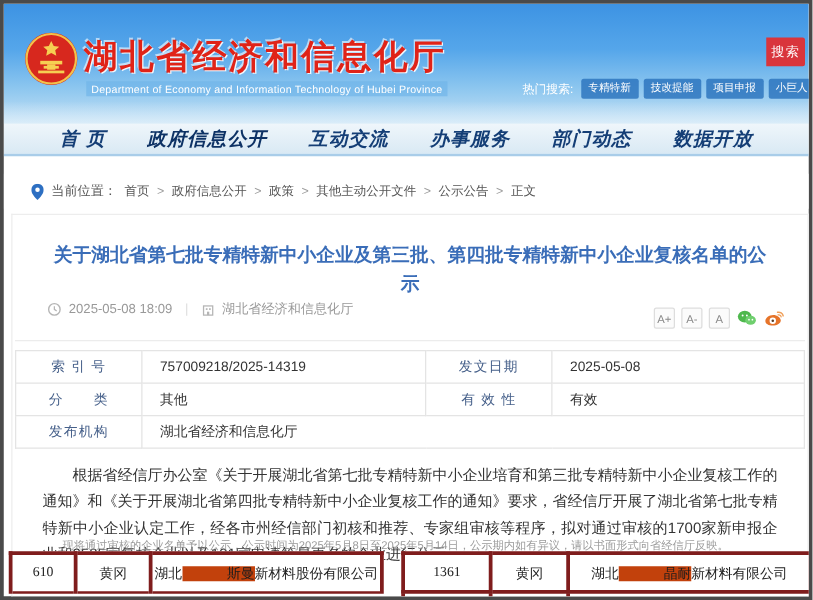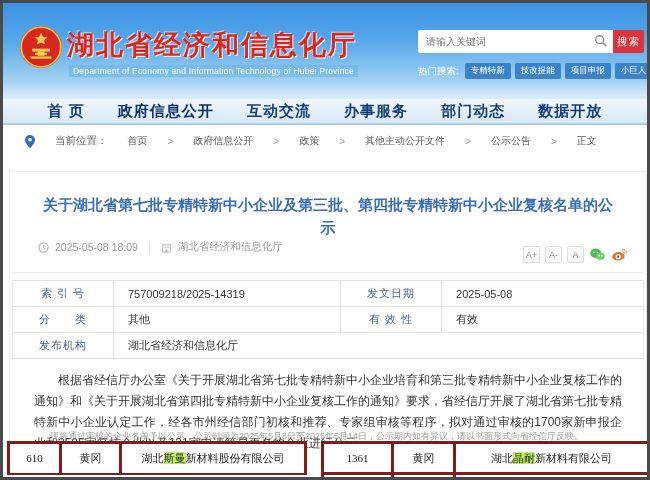--- a/index.html
+++ b/index.html
@@ -47,28 +47,28 @@
   .hot-label { font-size:9.5px; color:#fff; margin-right:2px; white-space:nowrap; }
   .hot-tag {
     font-size:8.5px; color:#fff; background:rgba(46,118,190,.85);
     padding:2px 6px; border-radius:2px; white-space:nowrap; cursor:pointer;
   }
   
   .nav {
     position:absolute; left:0; top:96px; width:100%; height:26px;
     background:linear-gradient(180deg,#eff6fb 0%,#d9e9f4 100%);
     border-bottom:2px solid #a9cde9;
-    display:flex; align-items:center; justify-content:space-around; padding:0 28px;
+    display:flex; align-items:center; justify-content:space-around; padding:0 28px;font-style:italic;
   }
   .nav-item { font-size:15px; color:#143e76; font-weight:600; cursor:pointer; letter-spacing:1px; }
   .nav-item.active { font-weight:800; color:#0d3265; }
   
   .crumb {
-    position:absolute; left:0; top:124px; width:100%; height:28px;
-    display:flex; align-items:center; padding-left:22px; gap:20px; background:#fff;
+    position:absolute; left:0; top:136px; width:100%; height:28px;
+    display:flex; align-items:center; padding-left:22px; gap:6px; background:#fff;
   }
   .crumb .pin { width:10px; height:13px; }
   .crumb-label { font-size:10.5px; color:#555; }
   .crumb-item { font-size:10px; color:#555; cursor:pointer; white-space:nowrap; }
   .crumb-sep { font-size:10px; color:#999; }
   
   .card {
     position:absolute; left:6px; top:168px; width:638px; height:309px;
     border:1px solid #ededed; border-bottom:none; background:#fff;
   }
@@ -115,48 +115,41 @@
     position:absolute; border-collapse:collapse; table-layout:fixed;
     font-family:"Liberation Serif", serif; background:#fff;
   }
   .doc-table td {
     border:3px solid #7f1d1d; text-align:center; font-size:11px; color:#1c1c1c;
     height:31px; overflow:hidden; white-space:nowrap;
   }
   .doc-left { left:4px; top:438px; width:300px; }
   .doc-left td { border-bottom-width:2px; }
   .doc-right { left:318px; top:438px; width:329px; }
-  .hl { background:#bef264; }
+  .hl { background:#c2410c;padding-left:36px; }
   .partial td { height:30px; color:#3c3c3c; filter:blur(0.4px); }
 </style>
 </head>
 <body>
 
 <div class="frame">
 
   <div class="header">
     <svg class="emblem" viewBox="0 0 40 40">
       <circle cx="20" cy="20" r="19" fill="#d7281e"></circle>
       <circle cx="20" cy="20" r="18" fill="none" stroke="#f3c24a" stroke-width="1.6"></circle>
       <polygon fill="#f6cf52" points="20,7 21.8,10.8 25.8,11.2 22.9,13.9 23.7,17.8 20,15.8 16.3,17.8 17.1,13.9 14.2,11.2 18.2,10.8"></polygon>
       <rect x="12" y="21.5" width="16" height="2.6" fill="#f6cf52"></rect>
       <rect x="14.5" y="25.2" width="11" height="2" fill="#f6cf52"></rect>
       <rect x="10.5" y="28.6" width="19" height="2" fill="#f6cf52"></rect>
       <rect x="17" y="24" width="6" height="4" fill="#f6cf52"></rect>
     </svg>
     <div class="site-title">湖北省经济和信息化厅</div>
     <div class="site-sub">Department of Economy and Information Technology of Hubei Province</div>
 
-    <div class="search-box">
-      <input class="search-input" type="text" placeholder="请输入关键词" style="">
-      <svg class="search-glass" viewBox="0 0 16 16">
-        <circle cx="6.5" cy="6.5" r="4.5" fill="none" stroke="#8a8a8a" stroke-width="1.6"></circle>
-        <line x1="10" y1="10" x2="14" y2="14" stroke="#8a8a8a" stroke-width="1.8"></line>
-      </svg>
-    </div>
     <button class="search-btn">搜索</button>
 
     <div class="hot-row">
       <span class="hot-label">热门搜索:</span>
       <span class="hot-tag">专精特新</span>
       <span class="hot-tag">技改提能</span>
       <span class="hot-tag">项目申报</span>
       <span class="hot-tag">小巨人</span>
 
     </div>

